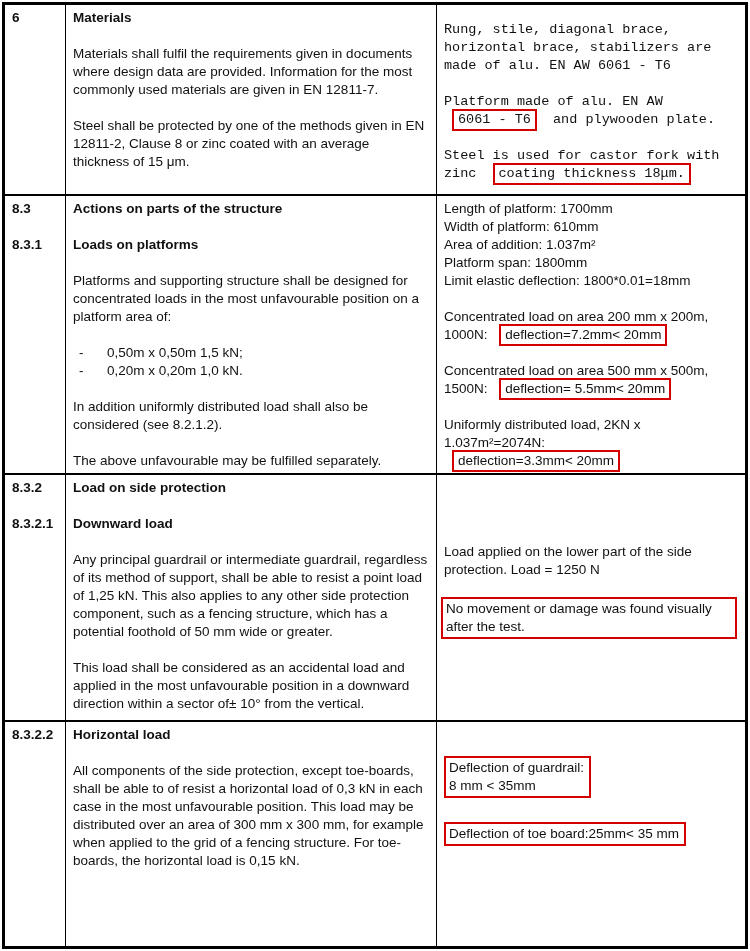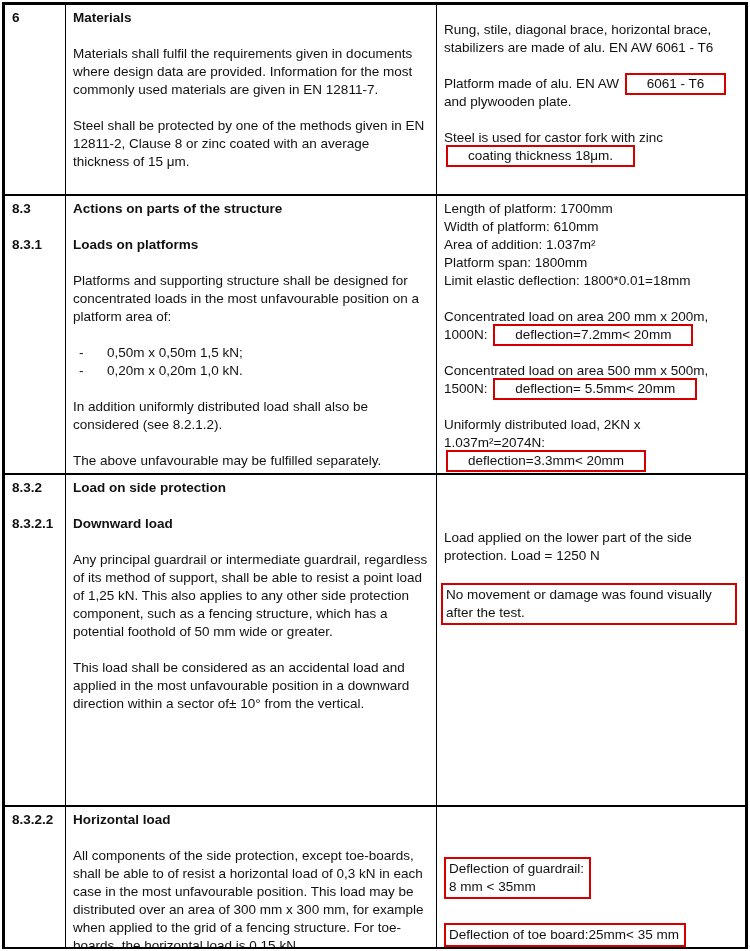--- a/index.html
+++ b/index.html
@@ -29,34 +29,34 @@
   td {
     border: 1px solid #000;
     vertical-align: top;
     padding: 4px 8px 3px 7px;
     font-size: 13.5px;
     line-height: 18px;
   }
   tr + tr td { border-top: 2px solid #000; }
   tr.r1 { height: 190px; }
   tr.r2 { height: 243px; }
-  tr.r3 { height: 332px; }
+  tr.r3 { height: 247px; }
   p { margin: 0 0 18px 0; }
   p.m0 { margin: 0; }
   .b { font-weight: bold; }
-  .pt16 { padding-top: 16px; }
-  .pt50 { padding-top: 54px; }
-  .pt34 { padding-top: 50px; }
+  .pt16 { padding-top: 16px; font-family: Liberation Mono, monospace; }
+  .pt50 { padding-top: 68px; }
+  .pt34 { padding-top: 34px; }
   .list-line { padding-left: 6px; }
   .marker { display: inline-block; width: 28px; }
   .redbox {
     display: inline-block;
     border: 2px solid var(--highlight, #d40000);
-    padding: 0 20px;
-    margin: -2px 2px;
+    padding: 0 4px;
+    margin: -2px 8px;
   }
   .redbox-block {
     display: block;
     border: 2px solid var(--highlight, #d40000);
     padding: 1px 3px;
     margin-left: -3px;
   }
   .redbox-fit {
     display: inline-block;
     border: 2px solid var(--highlight, #d40000);

